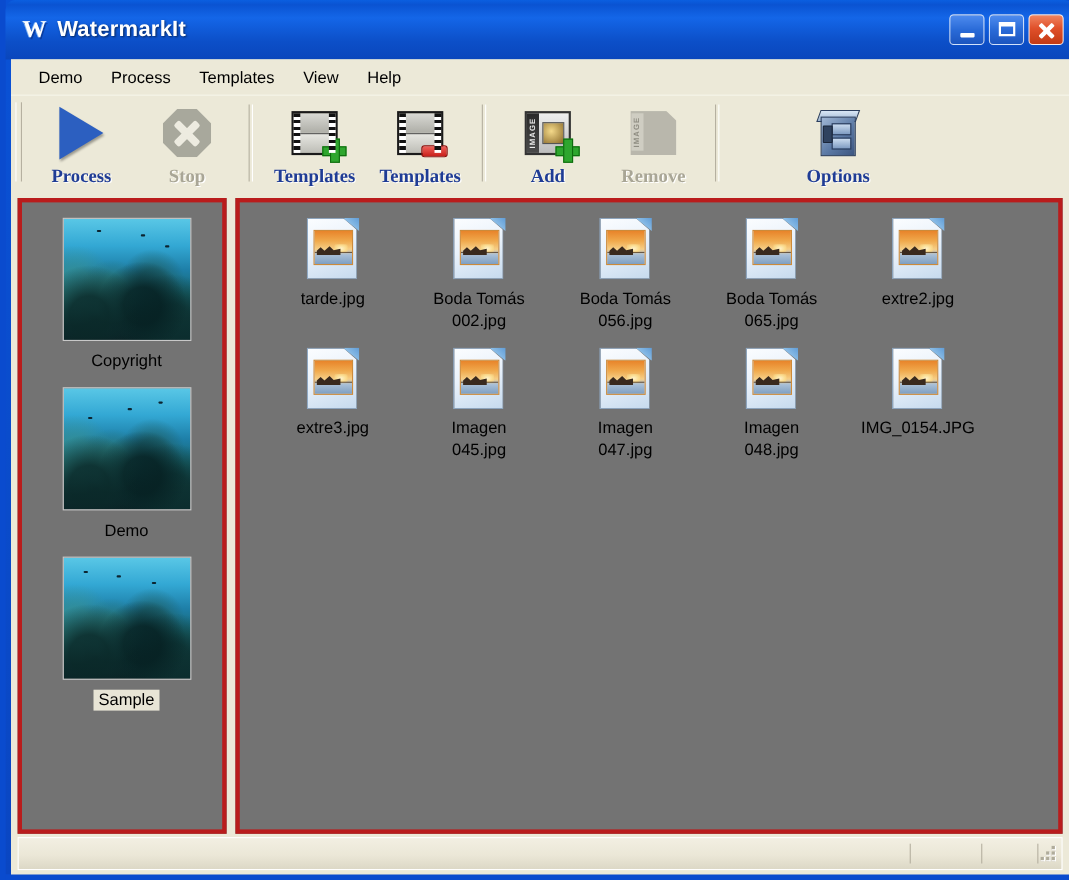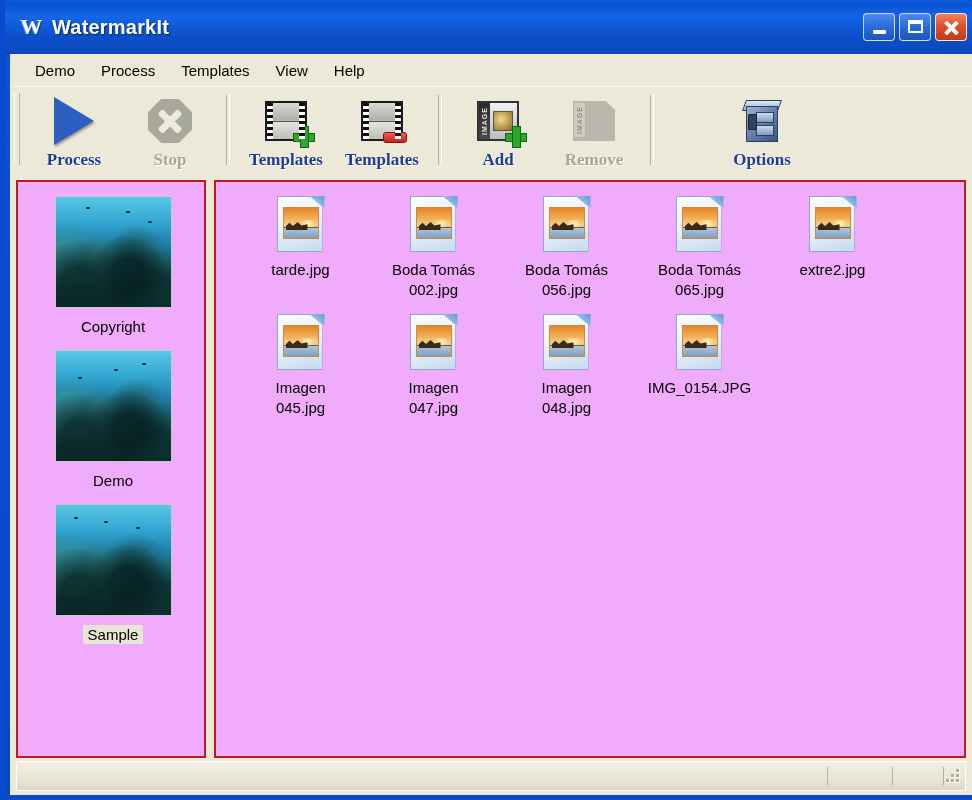--- a/index.html
+++ b/index.html
@@ -193,22 +193,22 @@
     position:absolute;left:6px;top:14px;width:7px;height:14px;
     background:#2F425F;border:1px solid #1B263A;border-radius:1px;
   }
 
   
   .panes{
     position:absolute;left:6px;top:126px;width:950px;height:578px;
     display:flex;gap:8px;
   }
   .pane{
-    background:#f0abfc;
-    border:2px solid #b91c1c;
+    background:#737373;
+    border:4px solid #b91c1c;
     box-sizing:border-box;
     position:relative;overflow:hidden;
   }
   .pane-left{width:190px;height:578px;}
   .pane-right{flex:1;height:578px;}
 
   
   .tpl{
     width:190px;display:flex;flex-direction:column;align-items:center;
     margin-top:14px;cursor:pointer;
@@ -514,20 +514,32 @@
                 <span class="fold"></span>
               <span class="photo">
                   <span class="sun"></span>
                   <span class="horiz"></span>
                   <span class="sil"></span>
                 </span>
             </div>
             <div class="fname">extre2.jpg</div>
           </div>
 
+          <div class="file">
+            <div class="ficon">
+              <span class="page"></span>
+                <span class="fold"></span>
+              <span class="photo">
+                  <span class="sun"></span>
+                  <span class="horiz"></span>
+                  <span class="sil"></span>
+                </span>
+            </div>
+            <div class="fname">extre3.jpg</div>
+          </div>
 
           <div class="file">
             <div class="ficon">
               <span class="page"></span>
                 <span class="fold"></span>
               <span class="photo">
                   <span class="sun"></span>
                   <span class="horiz"></span>
                   <span class="sil"></span>
                 </span>

